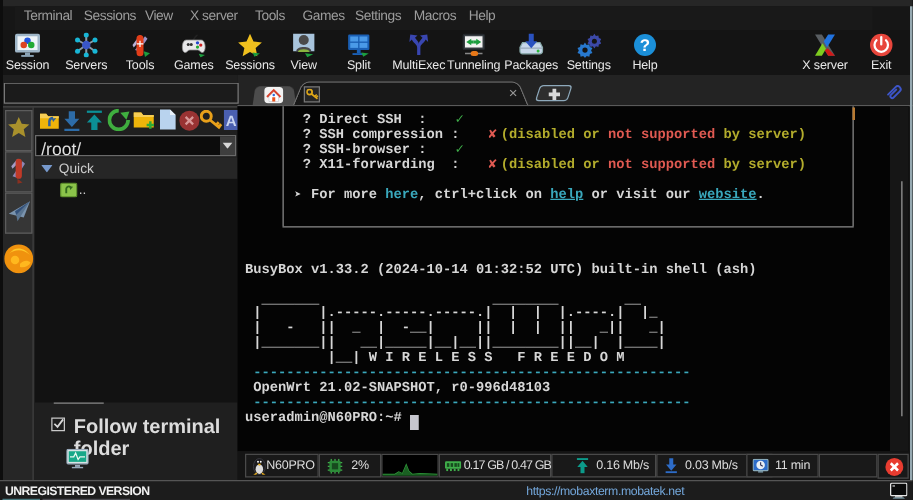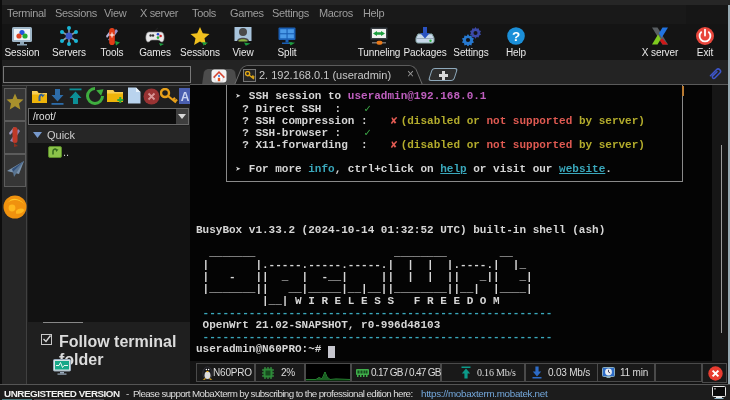--- a/index.html
+++ b/index.html
@@ -1,20 +1,20 @@
 <!DOCTYPE html>
 <html><head>
 <meta charset="utf-8">
 <style>
   html,body{margin:0;padding:0;}
   body{width:730px;height:400px;background:#161616;position:relative;overflow:hidden;
        font-family:"Liberation Sans",sans-serif;}
   .abs{position:absolute;}
   
-  #menubar{position:absolute;left:0;top:5px;width:686px;height:19px;background:#191919;}
+  #menubar{position:absolute;left:12px;top:5px;width:686px;height:19px;background:#191919;}
   .mi{position:absolute;top:2px;font-size:11px;color:#9c9c9c;letter-spacing:-0.35px;}
   
   #toolbar{position:absolute;left:0;top:24px;width:730px;height:36px;background:#141414;}
   .tb{position:absolute;top:0;width:60px;height:36px;}
   .tb svg{position:absolute;left:50%;top:2px;transform:translateX(-50%);}
   .tb .lbl{position:absolute;left:50%;top:23px;transform:translateX(-50%);
            font-size:10px;color:#e8e8e8;white-space:nowrap;letter-spacing:-0.1px;}
   
   #tabbar{position:absolute;left:190px;top:60px;width:540px;height:25px;background:#232323;}
   #tabline{position:absolute;left:190px;top:84px;width:540px;height:1px;background:#5a5a5a;}
@@ -132,20 +132,26 @@
       <rect x="3.2" y="3.2" width="6.3" height="4" fill="#4a9ae8"></rect>
       <rect x="10.6" y="3.2" width="6.3" height="4" fill="#4a9ae8"></rect>
       <rect x="3.2" y="8.3" width="6.3" height="4" fill="#4a9ae8"></rect>
       <rect x="10.6" y="8.3" width="6.3" height="4" fill="#4a9ae8"></rect>
       <rect x="8.5" y="14" width="3" height="2.5" fill="#1a5fb4"></rect>
       <rect x="5" y="16.5" width="10" height="1.5" fill="#1a5fb4"></rect>
       <path d="M12 16 l6 .8 -4.4 2.6 Z" fill="#1d9e3f"></path>
     </svg>
     <span class="lbl">Split</span>
   </div>
+  <div class="tb" style="left:305px">
+    <svg width="20" height="20" viewBox="0 0 20 20">
+      <path d="M8.7 18 L8.7 12 C8.7 9 5.5 8.5 4.5 5.5 L2.5 7.5 L3.2 1.5 L9 2.3 L7 4.2 C8.5 6.5 10 7 10 9 C10 7 11.5 6.5 13 4.2 L11 2.3 L16.8 1.5 L17.5 7.5 L15.5 5.5 C14.5 8.5 11.3 9 11.3 12 L11.3 18 Z" fill="#3946b0"></path>
+    </svg>
+    <span class="lbl">MultiExec</span>
+  </div>
   <div class="tb" style="left:349px">
     <svg width="22" height="20" viewBox="0 0 22 20">
       <rect x="2.5" y="1.5" width="17" height="12" rx="1" fill="#3a3f44" stroke="#23272b"></rect>
       <rect x="4" y="3" width="14" height="9" fill="#f2f2f2"></rect>
       <path d="M5 7.5 l4 -2.6 v1.4 h2 v2.4 h-2 v1.4 Z" fill="#1d9e3f"></path>
       <path d="M17 7.5 l-4 -2.6 v1.4 h-2 v2.4 h2 v1.4 Z" fill="#1d9e3f"></path>
       <rect x="4" y="16.2" width="14" height="1.2" fill="#888"></rect>
       <rect x="8.5" y="14.8" width="6" height="4" rx="2" fill="#e87818"></rect>
     </svg>
     <span class="lbl">Tunneling</span>
@@ -210,21 +216,20 @@
   </svg>
 
   <div class="abs" style="left:44px;top:3px;width:189px;height:22px;background:#181818;
        border:1px solid #6e6e6e;border-bottom:none;box-sizing:border-box;
        transform:perspective(40px) rotateX(10deg);transform-origin:bottom;border-radius:6px 6px 0 0;"></div>
   <div class="abs" style="left:53px;top:9px;width:13px;height:13px;background:#262626;border:1px solid #777;box-sizing:border-box;"></div>
   <svg class="abs" style="left:55px;top:11px" width="10" height="9" viewBox="0 0 10 9">
     <circle cx="2.6" cy="2.6" r="2.1" fill="none" stroke="#e0a818" stroke-width="1.4"></circle>
     <path d="M4 4 L9 8 M7 5.8 L8.4 4.6 M8 6.8 L9.4 5.6" stroke="#e0a818" stroke-width="1.3"></path>
   </svg>
-  <span class="abs" style="left:69px;top:9px;font-size:11px;color:#c8c8c8;white-space:nowrap;">2. 192.168.0.1 (useradmin)</span>
   <span class="abs" style="left:217px;top:7px;font-size:12px;color:#9a9a9a;">×</span>
 
   <div class="abs" style="left:240px;top:8px;width:26px;height:13px;background:#2e2e2e;
        border:1px solid #8ea9bb;box-sizing:border-box;
        transform:skewX(-18deg);border-radius:3px;"></div>
   <svg class="abs" style="left:248px;top:9.5px" width="11" height="11" viewBox="0 0 11 11">
     <path d="M4 1 h3 v3 h3 v3 h-3 v3 h-3 v-3 h-3 v-3 h3 Z" fill="#d8d8d8"></path>
   </svg>
 
   <svg class="abs" style="left:519px;top:6px" width="14" height="15" viewBox="0 0 14 15">
@@ -299,21 +304,21 @@
   <svg class="abs" style="left:160px;top:28px" width="18" height="16" viewBox="0 0 18 16">
     <circle cx="5" cy="5" r="4" fill="none" stroke="#e8a01a" stroke-width="2.4"></circle>
     <path d="M8 8 L16 14.5 M13 12 L15 9.8 M15 13.6 L17 11.4" stroke="#e8a01a" stroke-width="2.2"></path>
   </svg>
   <svg class="abs" style="left:179px;top:28px" width="12" height="16" viewBox="0 0 12 16">
     <rect x="0" y="0" width="12" height="16" fill="#4a5fb0"></rect>
     <text x="6" y="12.5" font-size="12" font-weight="bold" fill="#c9d4f0" text-anchor="middle" font-family="Liberation Sans">A</text>
   </svg>
 
   <div class="abs" style="left:28px;top:48px;width:161px;height:17px;background:#0c0c0c;border:1px solid #6a6a6a;box-sizing:border-box;"></div>
-  <span class="abs" style="left:33px;top:51px;font-size:10px;color:#e0e0e0;">/root/</span>
+  <span class="abs" style="left:33px;top:51px;font-size:14px;color:#e0e0e0;">/root/</span>
   <div class="abs" style="left:176px;top:49px;width:12px;height:15px;background:#3e3e3e;"></div>
   <svg class="abs" style="left:178px;top:54px" width="8" height="5" viewBox="0 0 8 5">
       <path d="M0 0 L4 5 L8 0 Z" fill="#d8d8d8"></path>
     </svg>
 
   <div class="abs" style="left:28px;top:66px;width:162px;height:17px;background:#262626;"></div>
   <svg class="abs" style="left:33px;top:72px" width="9" height="6" viewBox="0 0 9 6">
       <path d="M0 0 L4.5 6 L9 0 Z" fill="#7799cc"></path>
     </svg>
   <span class="abs" style="left:47px;top:69px;font-size:11px;color:#cccccc;">Quick</span>
@@ -336,27 +341,27 @@
 
   <svg class="abs" style="left:53px;top:299px" width="18" height="16" viewBox="0 0 18 16">
     <rect x="0.5" y="0.5" width="17" height="11.5" rx="1" fill="#d8e4e4" stroke="#9ab"></rect>
     <rect x="2" y="2" width="14" height="8.5" fill="#18a888"></rect>
     <path d="M3 6.5 L6 6.5 L7.5 3.5 L9.5 8.5 L11 6.5 L15 6.5" stroke="#e8f8f0" stroke-width="1" fill="none"></path>
     <rect x="7" y="13" width="4" height="1.5" fill="#9ab"></rect>
     <rect x="4.5" y="14.5" width="9" height="1.2" fill="#9ab"></rect>
   </svg>
 </div>
 <div id="term">
-  <pre id="tpre" class="abs" style="left:6px;top:6.1px;"><span id="L1">      <span class="mk2">➤</span>SSH session to <span class="mag">useradmin@192.168.0.1</span></span>
+  <pre id="tpre" class="abs" style="left:6px;top:6.1px;">
        ? Direct SSH  :   <span class="mk grn">✓</span>
        ? SSH compression :   <span class="mk red">✘</span><span class="yel">(disabled or <span class="red">not supported</span> by server)</span>
        ? SSH-browser :   <span class="mk grn">✓</span>
        ? X11-forwarding  :   <span class="mk red">✘</span><span class="yel">(disabled or <span class="red">not supported</span> by server)</span>
 
-      <span class="mk2">➤</span>For more <span class="cyn">info</span>, ctrl+click on <span class="lnk">help</span> or visit our <span class="lnk">website</span>.
+      <span class="mk2">➤</span>For more <span class="cyn">here</span>, ctrl+click on <span class="lnk">help</span> or visit our <span class="lnk">website</span>.
 
 
 
 
 BusyBox v1.33.2 (2024-10-14 01:32:52 UTC) built-in shell (ash)
 
   _______                     ________        __
  |       |.-----.-----.-----.|  |  |  |.----.|  |_
  |   -   ||  _  |  -__|     ||  |  |  ||   _||   _|
  |_______||   __|_____|__|__||________||__|  |____|
@@ -420,21 +425,21 @@
         </g>
       <g fill="#3fae4a">
           <rect x="1" y="7" width="1.5" height="2"></rect>
           <rect x="4" y="7" width="1.5" height="2"></rect>
           <rect x="7" y="7" width="1.5" height="2"></rect>
           <rect x="10" y="7" width="1.5" height="2"></rect>
         </g>
     </svg>
     <span style="margin-left:2px;letter-spacing:-0.7px">0.17 GB / 0.47 GB</span>
   </div>
-  <div class="seg" style="left:251px;width:84px;font-family:Liberation Serif, serif;">
+  <div class="seg" style="left:251px;width:84px;">
     <svg style="margin-left:19px" width="10" height="13" viewBox="0 0 10 13">
       <rect x="0.5" y="0.5" width="9" height="1.5" fill="#0c9a8a"></rect>
       <path d="M5 2.5 L9.2 7.5 L6.6 7.5 L6.6 12.5 L3.4 12.5 L3.4 7.5 L0.8 7.5 Z" fill="#0c9a8a"></path>
     </svg>
     <span style="margin-left:6px">0.16 Mb/s</span>
   </div>
   <div class="seg" style="left:335px;width:93px;">
     <svg style="margin-left:6px" width="10" height="13" viewBox="0 0 10 13">
       <rect x="0.5" y="11" width="9" height="1.5" fill="#2d6cc8"></rect>
       <path d="M5 10.5 L9.2 5.5 L6.6 5.5 L6.6 0.5 L3.4 0.5 L3.4 5.5 L0.8 5.5 Z" fill="#2d6cc8"></path>
@@ -453,21 +458,20 @@
   <div class="seg" style="left:465px;width:47px;"></div>
   <div class="seg" style="left:512px;width:25px;height:20px;">
     <svg style="margin-left:4.5px" width="15" height="15" viewBox="0 0 15 15">
       <circle cx="7.5" cy="7.5" r="7.2" fill="#e83c30"></circle>
       <path d="M4.6 4.6 L10.4 10.4 M10.4 4.6 L4.6 10.4" stroke="#fff" stroke-width="2"></path>
     </svg>
   </div>
 </div>
 <div id="bottombar">
   <span class="abs" style="left:4px;top:3px;font-weight:bold;color:#f0f0f0;letter-spacing:-0.45px;">UNREGISTERED VERSION</span>
-  <span class="abs" style="left:126px;top:3px;letter-spacing:-0.6px;">-&nbsp; Please support MobaXterm by subscribing to the professional edition here:</span>
   <span class="abs" style="left:421px;top:3px;color:#74a8dc;letter-spacing:-0.3px;text-align:right;">https://mobaxterm.mobatek.net</span>
   <svg class="abs" style="left:712px;top:1px" width="14" height="13" viewBox="0 0 14 13">
     <rect x="0.5" y="0.5" width="13" height="10" rx="1" fill="#0a0a0a" stroke="#e8e8e8"></rect>
     <rect x="2" y="2" width="2" height="1.5" fill="#888"></rect>
     <rect x="4" y="11" width="6" height="1" fill="#e8e8e8"></rect>
     <path d="M3 12 h8 l1 1 h-10 Z" fill="#8ab0c0"></path>
   </svg>
   <div class="abs" style="left:2px;top:13.5px;width:30px;height:2.5px;background:#4a7a80;"></div>
   <div class="abs" style="left:34px;top:14px;width:70px;height:1.5px;background:#4a4a50;"></div>
 </div>

